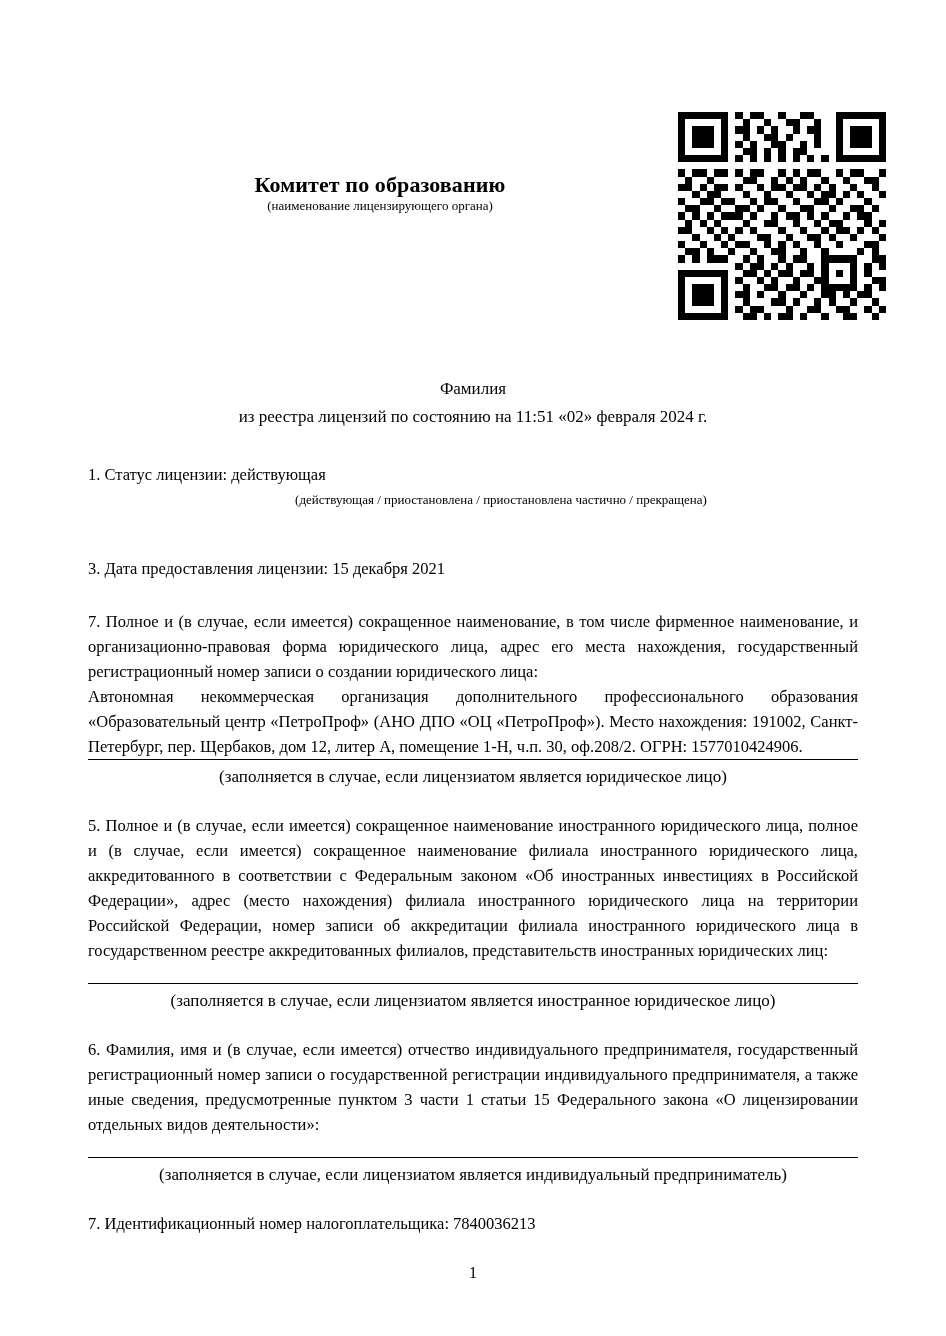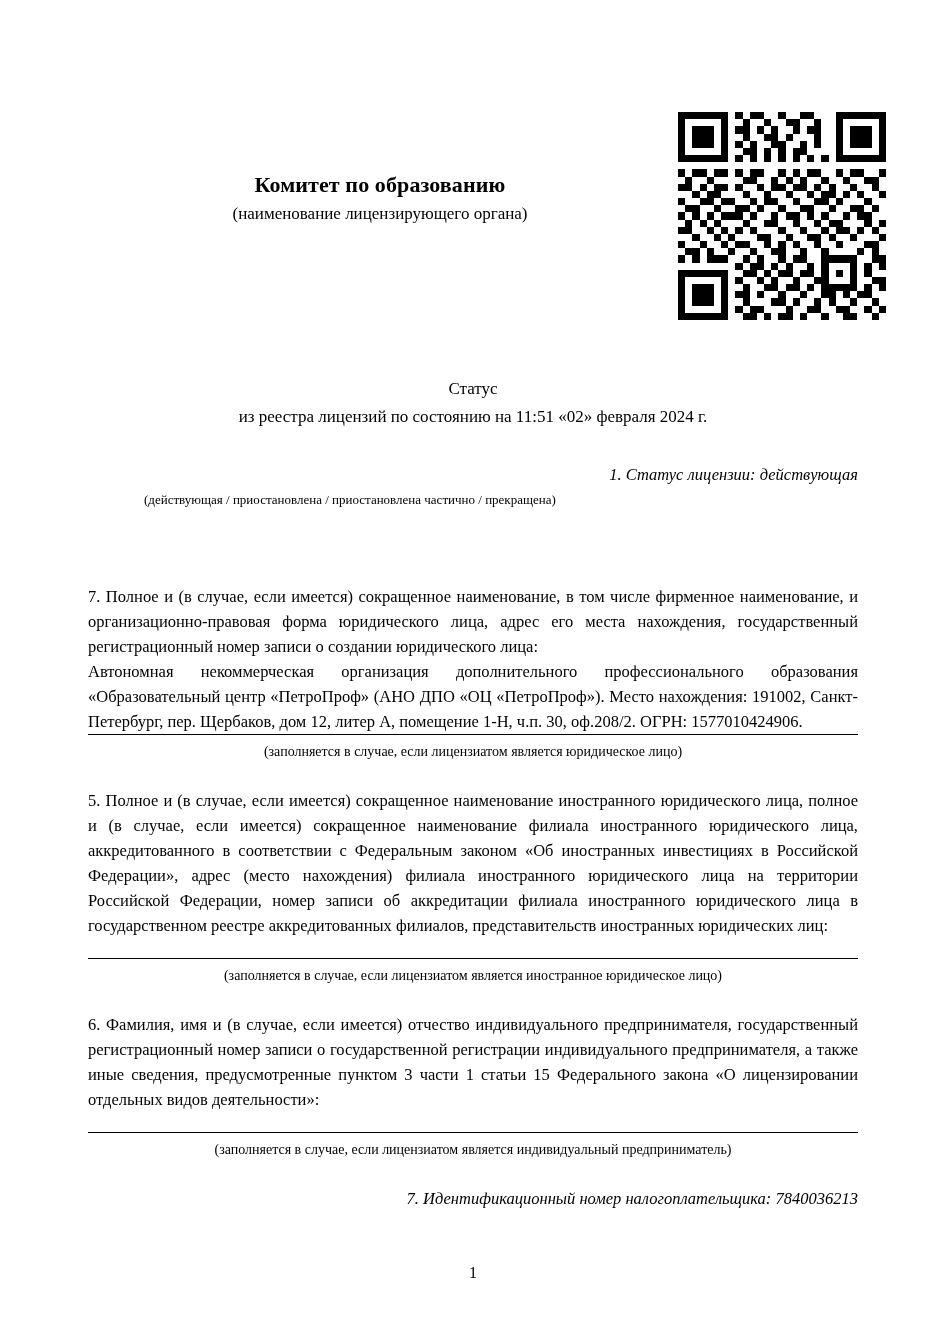--- a/index.html
+++ b/index.html
@@ -41,22 +41,21 @@
     left: 120px;
     width: 520px;
     text-align: center;
   }
   .org-title {
     font-size: 22px;
     font-weight: bold;
     letter-spacing: 0.1px;
   }
   .org-caption {
-    font-size: 17px;
-    margin-top: 6px;
+    font-size: 13px;
   }
 
   
   .doc-title {
     position: absolute;
     top: 375px;
     left: 0;
     width: 946px;
     text-align: center;
     font-size: 17px;
@@ -73,30 +72,31 @@
     line-height: 25px;
   }
   .item {
     margin-bottom: 0;
   }
   .p {
     text-align: justify;
     text-justify: inter-word;
     margin: 0;
   }
-  .p-last { text-align: right; font-style: italic; }
+  .p-last { text-align: left; }
   .gap-20 { height: 20px; }
   .gap-24 { height: 24px; }
   .gap-28 { height: 28px; }
 
   .note {
-    font-size: 14px;
+    font-size: 17px;
     text-align: center;
   }
   .note-indent-1 {
+    text-align: center;
     font-size: 13px;
     padding-left: 56px;
   }
   .rule {
     border-top: 1.6px solid #000;
     margin: 0 0 4px 0;
     width: 100%;
   }
   .status-line { font-size: 16.5px; }
 
@@ -364,36 +364,39 @@
       </g>
     </svg>
   </div>
 
   <div class="org-block">
     <div class="org-title">Комитет по образованию</div>
     <div class="org-caption">(наименование лицензирующего органа)</div>
   </div>
 
   <div class="doc-title">
-    <div>Статус</div>
+    <div>Фамилия</div>
     <div>из реестра лицензий по состоянию на 11:51 «02» февраля 2024 г.</div>
   </div>
 
   <div class="content">
 
     <div class="item">
       <p class="p p-last status-line">1. Статус лицензии: действующая</p>
       <div class="note-indent-1">(действующая / приостановлена / приостановлена частично / прекращена)</div>
     </div>
 
     <div class="gap-24"></div>
 
 
     <div class="gap-20"></div>
 
+    <div class="item">
+      <p class="p p-last">3. Дата предоставления лицензии: 15 декабря 2021</p>
+    </div>
 
     <div class="gap-28"></div>
 
     <div class="item">
       <p class="p">7. Полное и (в случае, если имеется) сокращенное наименование, в том числе фирменное наименование, и организационно-правовая форма юридического лица, адрес его места нахождения, государственный регистрационный номер записи о создании юридического лица:</p>
       <p class="p">Автономная некоммерческая организация дополнительного профессионального образования «Образовательный центр «ПетроПроф» (АНО ДПО «ОЦ «ПетроПроф»). Место нахождения: 191002, Санкт-Петербург, пер. Щербаков, дом 12, литер А, помещение 1-Н, ч.п. 30, оф.208/2. ОГРН: 1577010424906.</p>
       <div class="rule"></div>
       <div class="note">(заполняется в случае, если лицензиатом является юридическое лицо)</div>
     </div>
 

